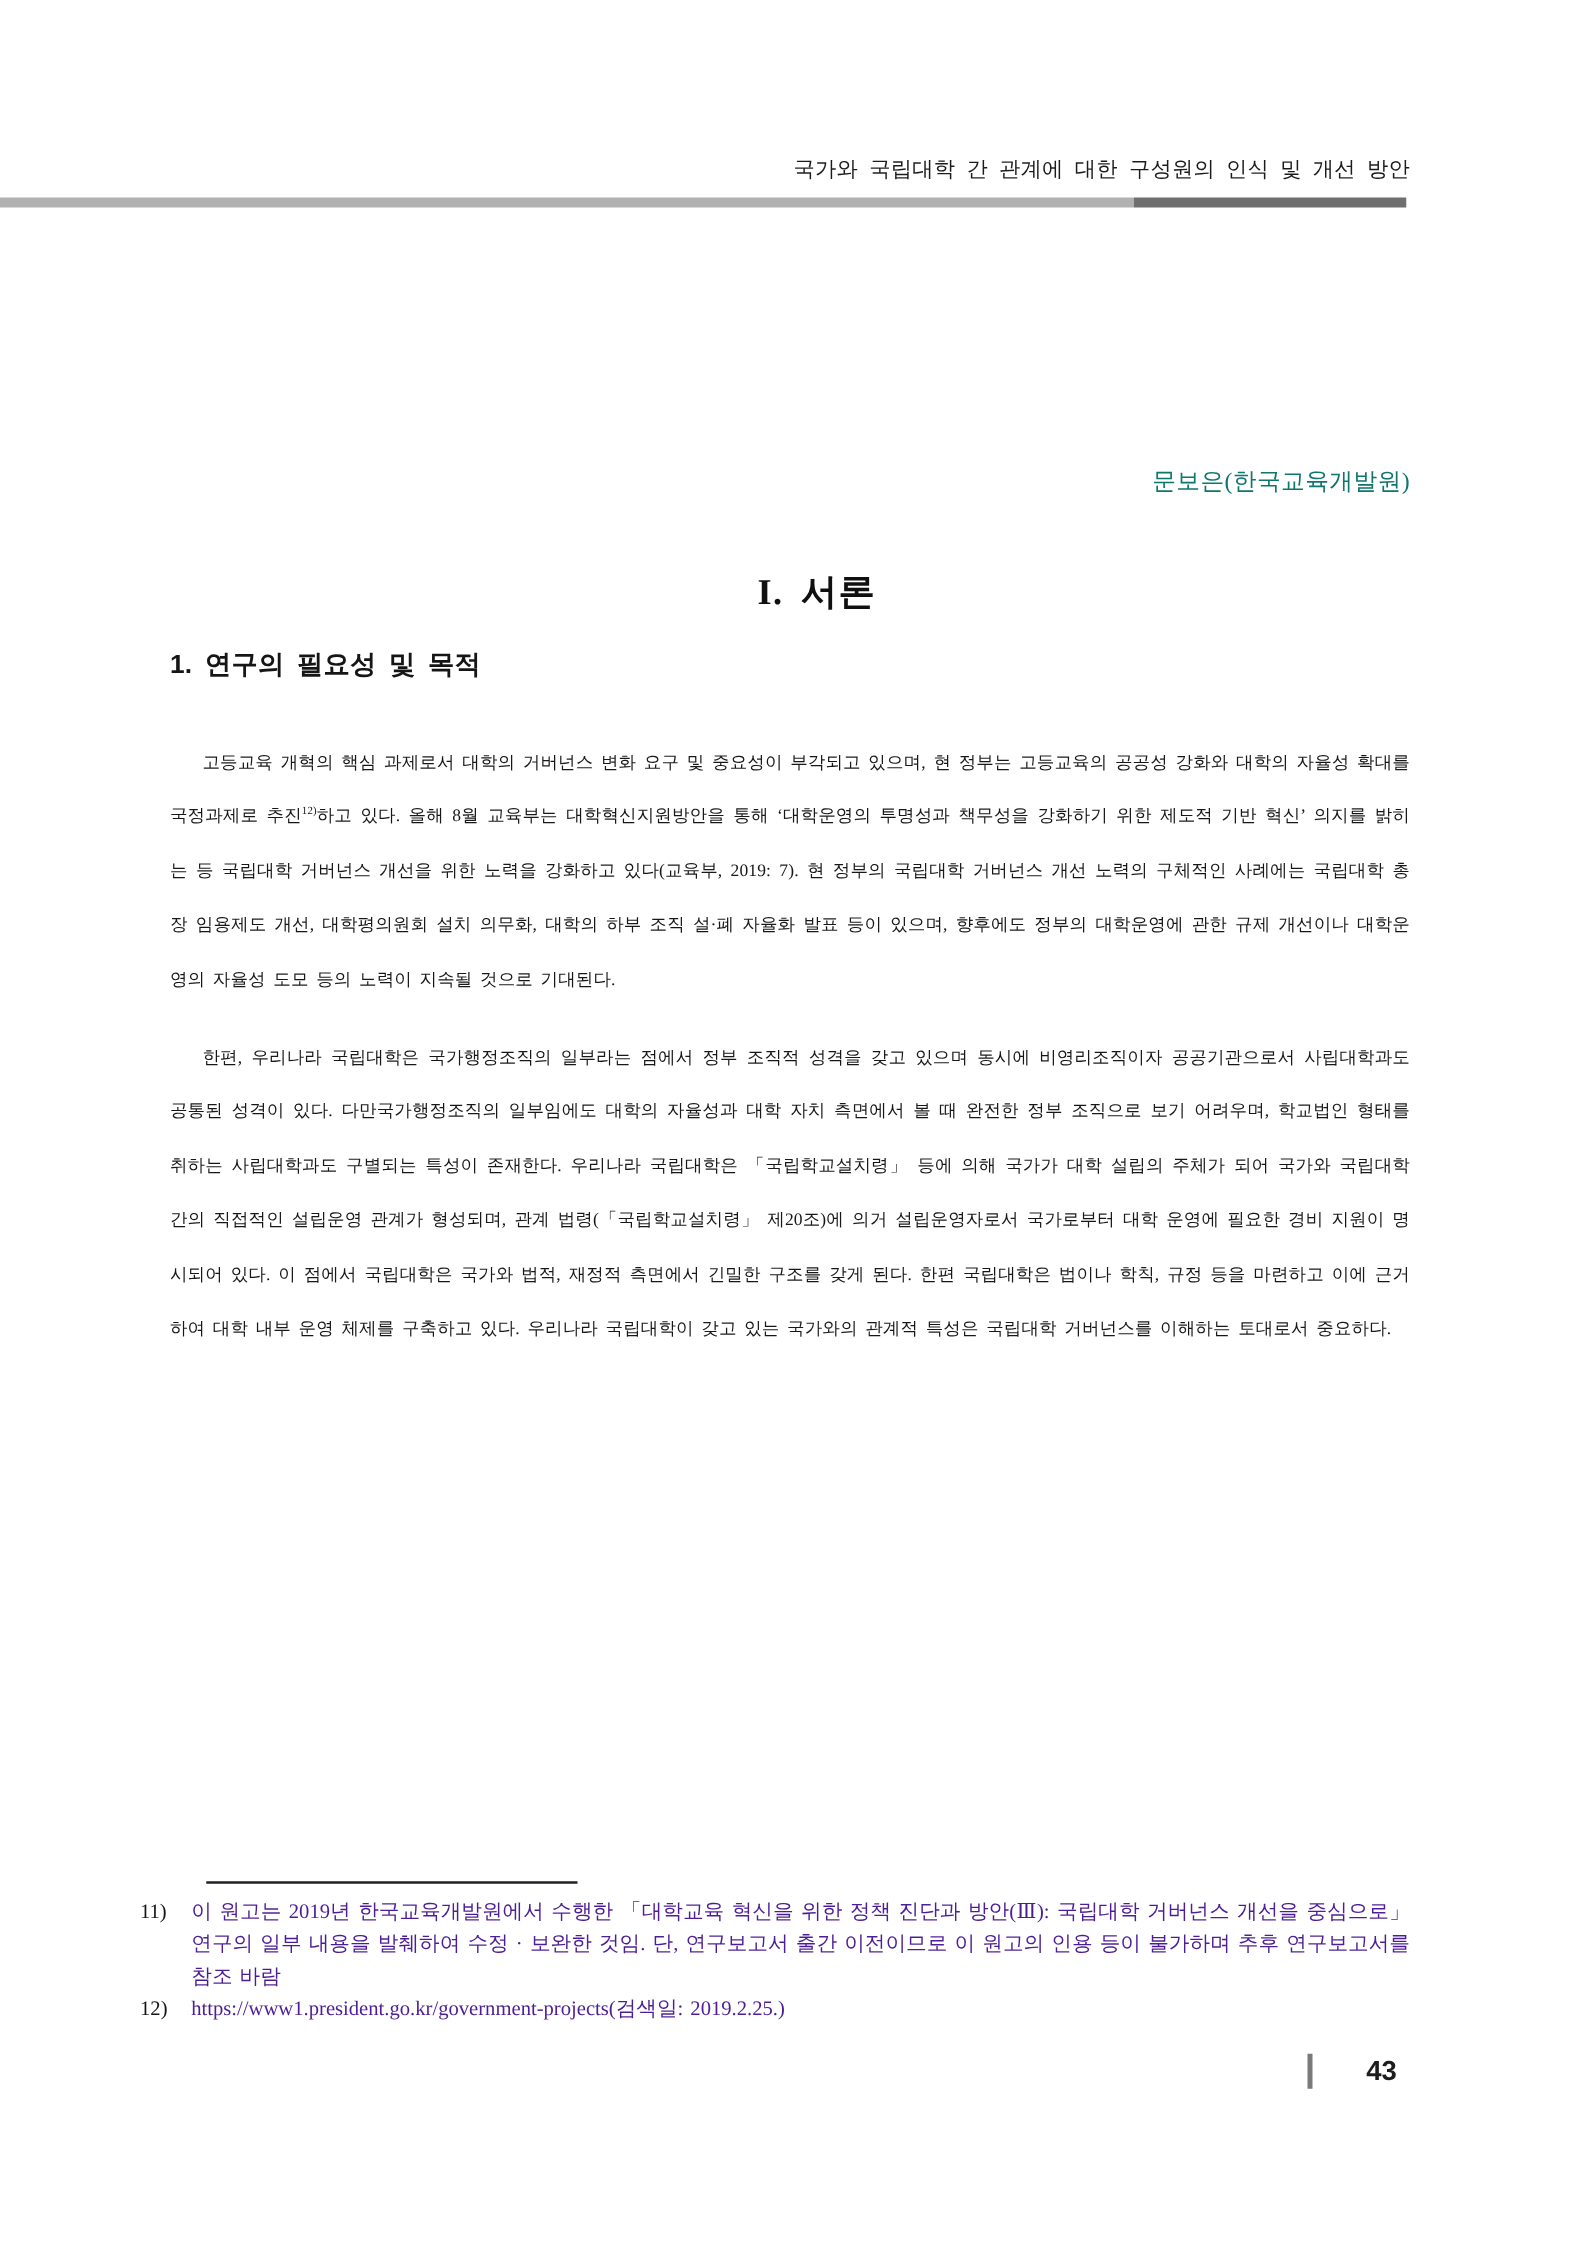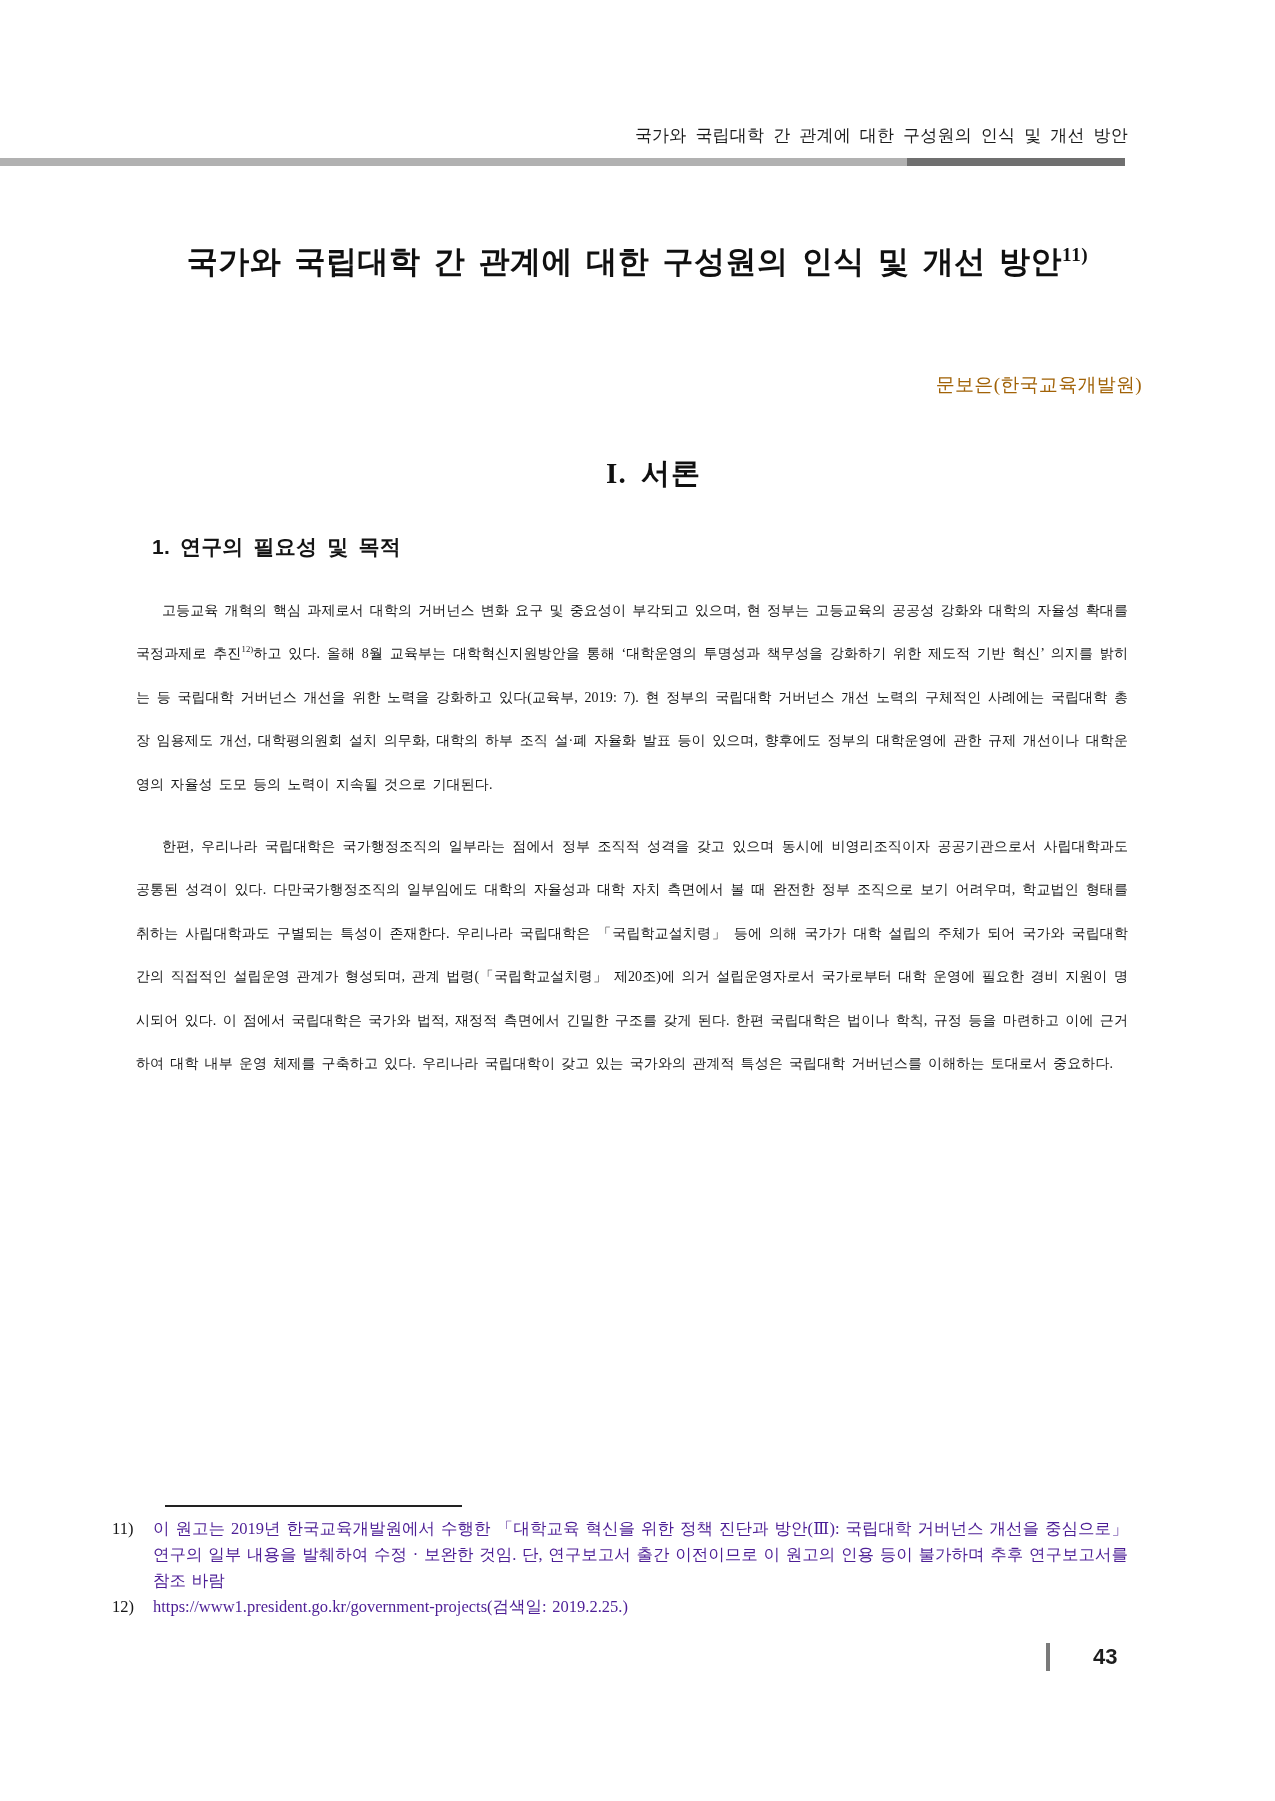--- a/index.html
+++ b/index.html
@@ -24,31 +24,31 @@
   .rh-rule-dark{height:100%;flex:1 1 auto;}
   
   .doc-title{
     position:absolute;top:241px;left:0;width:1275px;margin:0;
     text-align:center;
     font-size:31px;font-weight:700;letter-spacing:0.5px;word-spacing:5px;
     color:#101010;
   }
   .doc-title sup,.fn-ref{font-size:62%;vertical-align:super;line-height:0;font-weight:inherit;}
   .author{
-    position:absolute;top:372px;right:133px;
-    font-size:19px;letter-spacing:0.3px;color:#a16207;white-space:nowrap;
+    position:absolute;top:372px;right:147px;
+    font-size:19px;letter-spacing:0.3px;color:#0f766e;white-space:nowrap;
   }
   .section-heading{
     position:absolute;top:438px;left:0;width:1275px;margin:16px;
     text-align:center;
     font-size:29px;font-weight:700;letter-spacing:1px;word-spacing:6px;
     color:#101010;
   }
   .subsection-heading{
-    position:absolute;top:517px;left:136px;margin:16px;
+    position:absolute;top:517px;left:136px;margin:0;
     font-family:"Liberation Sans","DejaVu Sans",sans-serif;
     font-size:21px;font-weight:600;letter-spacing:0.2px;word-spacing:4px;
     color:#151515;
   }
   
   .body-text{
     position:absolute;top:589px;left:136px;width:992px;
   }
   .body-text p{
     margin:0 0 19px 0;
@@ -92,21 +92,20 @@
 <body>
 
 <div class="page">
 
   <div class="rh-text">국가와 국립대학 간 관계에 대한 구성원의 인식 및 개선 방안</div>
   <div class="rh-rule">
     <div class="rh-rule-light" style="background: rgb(177, 177, 177);"></div>
     <div class="rh-rule-dark" style="background: rgb(111, 111, 111);"></div>
   </div>
 
-  <h1 class="doc-title"><span>국가와 국립대학 간 관계에 대한 구성원의 인식 및 개선 방안</span><sup>11)</sup></h1>
 
   <div class="author">문보은(한국교육개발원)</div>
 
   <h2 class="section-heading">I. 서론</h2>
 
   <h3 class="subsection-heading">1. 연구의 필요성 및 목적</h3>
 
   <div class="body-text">
     <p><span>고등교육 개혁의 핵심 과제로서 대학의 거버넌스 변화 요구 및 중요성이 부각되고 있으며, 현 정부는 고등교육의 공공성 강화와 대학의 자율성 확대를 국정과제로 추진</span><sup class="fn-ref">12)</sup><span>하고 있다. 올해 8월 교육부는 대학혁신지원방안을 통해 ‘대학운영의 투명성과 책무성을 강화하기 위한 제도적 기반 혁신’ 의지를 밝히는 등 국립대학 거버넌스 개선을 위한 노력을 강화하고 있다(교육부, 2019: 7). 현 정부의 국립대학 거버넌스 개선 노력의 구체적인 사례에는 국립대학 총장 임용제도 개선, 대학평의원회 설치 의무화, 대학의 하부 조직 설·폐 자율화 발표 등이 있으며, 향후에도 정부의 대학운영에 관한 규제 개선이나 대학운영의 자율성 도모 등의 노력이 지속될 것으로 기대된다.</span></p>
     <p>한편, 우리나라 국립대학은 국가행정조직의 일부라는 점에서 정부 조직적 성격을 갖고 있으며 동시에 비영리조직이자 공공기관으로서 사립대학과도 공통된 성격이 있다. 다만국가행정조직의 일부임에도 대학의 자율성과 대학 자치 측면에서 볼 때 완전한 정부 조직으로 보기 어려우며, 학교법인 형태를 취하는 사립대학과도 구별되는 특성이 존재한다. 우리나라 국립대학은 「국립학교설치령」 등에 의해 국가가 대학 설립의 주체가 되어 국가와 국립대학 간의 직접적인 설립운영 관계가 형성되며, 관계 법령(「국립학교설치령」 제20조)에 의거 설립운영자로서 국가로부터 대학 운영에 필요한 경비 지원이 명시되어 있다. 이 점에서 국립대학은 국가와 법적, 재정적 측면에서 긴밀한 구조를 갖게 된다. 한편 국립대학은 법이나 학칙, 규정 등을 마련하고 이에 근거하여 대학 내부 운영 체제를 구축하고 있다. 우리나라 국립대학이 갖고 있는 국가와의 관계적 특성은 국립대학 거버넌스를 이해하는 토대로서 중요하다.</p>

